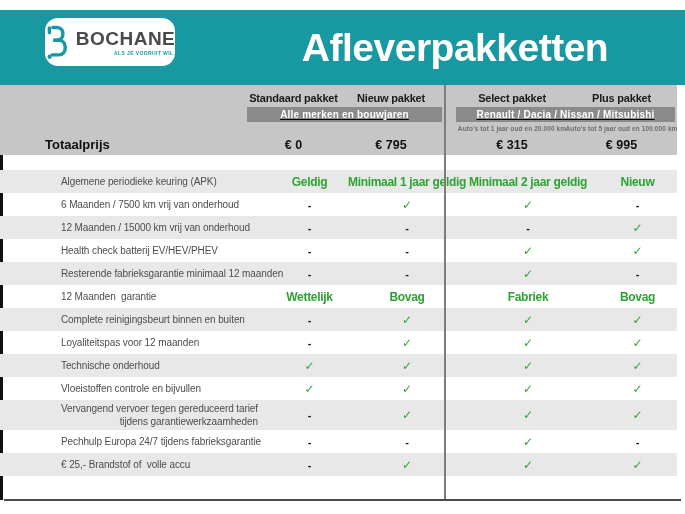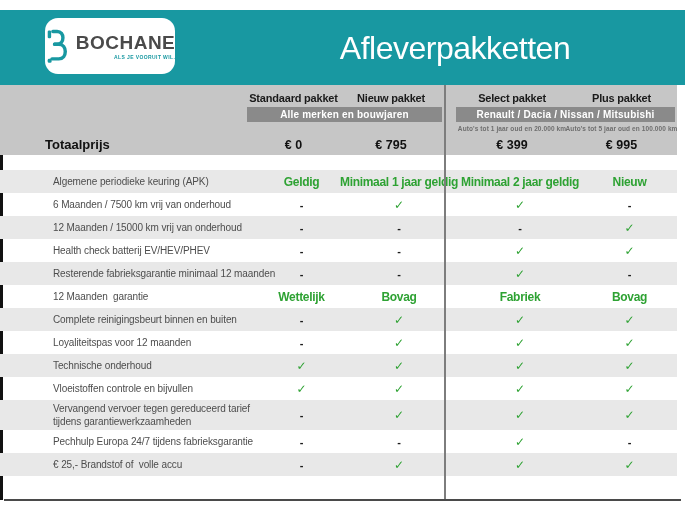--- a/index.html
+++ b/index.html
@@ -3,53 +3,53 @@
 <meta charset="utf-8">
 <style>
   * { margin:0; padding:0; box-sizing:border-box; }
   body { background:#ffffff; font-family:"Liberation Sans","DejaVu Sans",sans-serif; }
   .page { position:relative; width:685px; height:514px; background:#ffffff; overflow:hidden; }
 
   .top-strip { height:10px; background:#ffffff; }
 
   
   .teal-band { position:relative; height:75px; background:#1898A1; }
-  .logo-box { position:absolute; left:45px; top:8px; width:130px; height:56px;
+  .logo-box { position:absolute; left:45px; top:8px; width:130px; height:48px;
               background:#ffffff; border-radius:13px; display:flex; align-items:center;
               justify-content:center; gap:5px; }
   .logo-icon svg { display:block; }
   .logo-text { display:flex; flex-direction:column; align-items:flex-end; }
   .logo-brand { font-size:19px; font-weight:700; color:#4a4a4a; letter-spacing:0.5px; line-height:1; }
   .logo-tagline { font-size:5px; font-weight:700; color:#1898A1; letter-spacing:0.4px; margin-top:2px; }
   .page-title { position:absolute; left:455px; top:50%; transform:translate(-50%,-50%);
-                color:#ffffff; font-size:32px; font-weight:400; letter-spacing:-0.5px; white-space:nowrap; }
+                color:#ffffff; font-size:39px; font-weight:700; letter-spacing:-0.5px; white-space:nowrap; }
 
   
   .grid { display:grid; grid-template-columns:45px 202px 93px 102px 14px 112px 107px 2px; width:677px; }
   .cell { display:flex; align-items:center; justify-content:center; white-space:nowrap; }
 
   
   .gray-band { width:677px; height:70px; background:#C6C6C6; padding-top:5px; }
   .pkg-row { height:16px; }
   .pkg-name { font-size:11px; font-weight:700; color:#1a1a1a; letter-spacing:-0.2px; }
-  .badge-row { height:17px; align-items:center; }
+  .badge-row { height:17px; align-items:center;text-decoration:underline; }
   .badge { grid-row:1; background:#8A8A8A; color:#ffffff; font-size:10px; font-weight:700;
            height:15px; display:flex; align-items:center; justify-content:center;
            letter-spacing:0.2px; white-space:nowrap; }
   .badge-left  { grid-column:3 / 5; }
   .badge-right { grid-column:6 / 8; }
   .notes-row { height:11px; }
   .note { font-size:6.5px; font-weight:700; color:#6e6e6e; letter-spacing:0.1px; }
   .totals-row { height:21px; align-items:center; }
   .totals-label { justify-content:flex-start; font-size:13px; font-weight:700; color:#111111; }
   .total-val { font-size:12.5px; font-weight:700; color:#111111; }
 
   
   .spacer-row { width:677px; height:15px; background:#ffffff; box-shadow:inset 3px 0 0 0 #111111; }
-  .t-row { min-height:23px; align-items:center; padding:2px 8px; }
+  .t-row { min-height:23px; align-items:center; padding:2px 16px;text-align:right; }
   .t-row.gray  { background:#E8E8E8; }
   .t-row.white { background:#ffffff; box-shadow:inset 3px 0 0 0 #111111; }
   .row-label { justify-content:flex-start; font-size:10px; color:#4d4d4d; letter-spacing:-0.1px;
                white-space:pre; line-height:1.3; }
   .val { font-size:12px; }
   .val.check { color:#2EA233; font-size:12px; font-weight:600; }
   .val.dash  { color:#1a1a1a; font-size:11px; font-weight:700; }
   .val.green-text { color:#2EA233; font-weight:700; letter-spacing:-0.3px; }
   .bottom-filler { width:677px; height:24px; background:#ffffff; box-shadow:inset 3px 0 0 0 #111111; }
 
@@ -106,21 +106,21 @@
       <div class="cell note">Auto's tot 1 jaar oud en 20.000 km</div>
       <div class="cell note">Auto's tot 5 jaar oud en 100.000 km</div>
       <div class="cell"></div>
     </div>
     <div class="grid totals-row">
       <div class="cell"></div>
       <div class="cell totals-label">Totaalprijs</div>
       <div class="cell total-val">€ 0</div>
       <div class="cell total-val">€ 795</div>
       <div class="cell"></div>
-      <div class="cell total-val">€ 399</div>
+      <div class="cell total-val">€ 315</div>
       <div class="cell total-val">€ 995</div>
       <div class="cell"></div>
     </div>
   </div>
 
   <div class="spacer-row"></div>
 
   <div>
       <div class="grid t-row gray">
     <div class="cell"></div>

